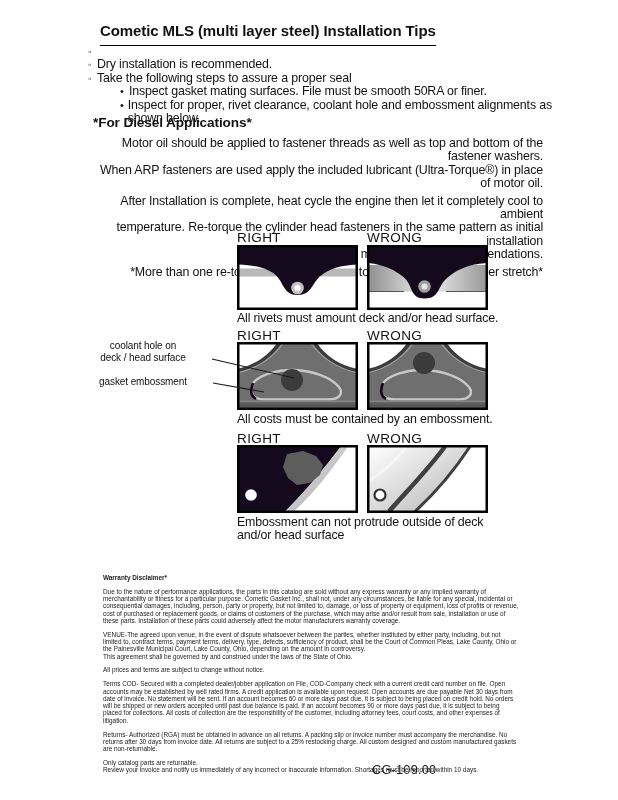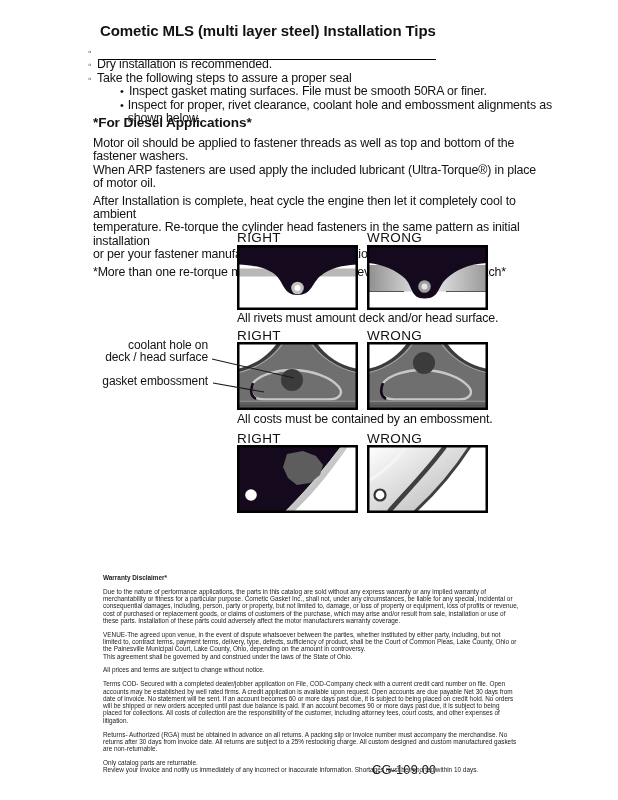--- a/index.html
+++ b/index.html
@@ -3,37 +3,37 @@
 <meta charset="utf-8">
 <style>
   html,body{margin:0;padding:0;background:#ffffff;}
   .sheet{
     position:relative;width:618px;height:800px;background:#fff;overflow:hidden;
     font-family:"Liberation Sans", sans-serif;color:#121212;
   }
   .pre{white-space:pre-line;}
   
   .title{position:absolute;left:100px;top:22px;font-size:15px;font-weight:bold;}
-  .title .u{display:inline-block;border-bottom:1.6px solid #000;padding-bottom:20px;letter-spacing:-0.1px;}
+  .title .u{display:inline-block;border-bottom:1.6px solid #000;padding-bottom:6px;letter-spacing:-0.1px;}
   
   .bullets{position:absolute;left:88px;top:45px;font-size:12.4px;line-height:13.4px;letter-spacing:-0.15px;width:470px;}
   .b,.sb{display:flex;}
   .b .mk{width:9px;font-size:10px;line-height:13.4px;}
   .sb{margin-left:32px;}
   .sb .mk{width:9px;font-size:11px;line-height:13.4px;}
   
   .diesel{position:absolute;left:93px;top:116px;width:450px;font-size:12.4px;line-height:13.2px;letter-spacing:-0.15px;}
   .diesel h2{font-size:13.6px;font-weight:bold;margin:0 0 8px 0;letter-spacing:-0.1px;}
-  .diesel p{margin:0 0 5px 0;}
+  .diesel p{margin:0 0 5px 0;text-align:right;}
   
   .fig-label{position:absolute;width:121px;text-align:left;font-size:13.5px;letter-spacing:0.4px;color:#111;}
   .box{position:absolute;width:121px;height:68px;}
   .box svg{display:block;}
   .caption{position:absolute;left:237px;font-size:12.4px;line-height:13px;letter-spacing:-0.15px;}
-  .callout{position:absolute;left:78px;width:130px;text-align:right;font-size:12px;line-height:11.6px;letter-spacing:-0.1px;}
+  .callout{position:absolute;left:78px;width:130px;text-align:center;font-size:10px;line-height:11.6px;letter-spacing:-0.1px;}
   .leader{position:absolute;left:208px;top:338px;}
   
   .legal{position:absolute;left:103px;top:574px;width:416px;font-size:6.4px;line-height:7.3px;color:#222;letter-spacing:0;}
   .legal .lh{font-weight:bold;margin:0 0 6.5px 0;}
   .legal p{margin:0 0 6.5px 0;}
   
   .footer{position:absolute;left:372px;top:762px;font-size:12.8px;letter-spacing:0.2px;color:#1a1a1a;}
 </style>
 </head>
 <body>
@@ -195,20 +195,22 @@
       <rect x="1.5" y="1.5" width="118" height="65" fill="#ffffff"></rect>
       <path d="M1.5,1.5 H103 C87,26 66,50 48,66.5 L1.5,66.5 Z" fill="url(#g3w)"></path>
       <path d="M40,1.5 C30,14 18,26 1.5,36" stroke="#f5f5f5" stroke-width="3" fill="none"></path>
       <path d="M78,1.5 C60,26 38,48 22,66.5" stroke="#3f3f3f" stroke-width="4.5" fill="none"></path>
       <path d="M103,1.5 C87,26 66,50 48,66.5" stroke="#3f3f3f" stroke-width="3" fill="none"></path>
       <circle cx="13" cy="50" r="5.5" fill="#ffffff" stroke="#333" stroke-width="2.2"></circle>
       <rect x="1.25" y="1.25" width="118.5" height="65.5" fill="none" stroke="#000" stroke-width="2.5"></rect>
     </svg>
   </div>
 
+  <div class="caption pre" style="top:516px">Embossment can not protrude outside of deck
+and/or head surface</div>
 
   <div class="legal">
     <div class="lh">Warranty Disclaimer*</div>
     <p class="pre">Due to the nature of performance applications, the parts in this catalog are sold without any express warranty or any implied warranty of merchantability or fitness for a particular purpose.  Cometic Gasket Inc., shall not, under any circumstances, be liable for any special, incidental or consequential damages, including, person, party or property, but not limited to, damage, or loss of property or equipment, loss of profits or revenue, cost of purchased or replacement goods, or claims of customers of the purchase, which may arise and/or result from sale, installation or use of these parts.  Installation of these parts could adversely affect the motor manufacturers warranty coverage.</p>
     <p class="pre">VENUE-The agreed upon venue, in the event of dispute whatsoever between the parties, whether instituted by either party, including, but not limited to, contract terms, payment terms, delivery, type, defects, sufficiency of product, shall be the Court of Common Pleas, Lake County, Ohio or the Painesville Municipal Court, Lake County, Ohio, depending on the amount in controversy.
 This agreement shall be governed by and construed under the laws of the State of Ohio.</p>
     <p class="pre">All prices and terms are subject to change without notice.</p>
     <p class="pre">Terms COD- Secured with a completed dealer/jobber application on File, COD-Company check with a current credit card number on file.  Open accounts may be established by well rated firms.  A credit application is available upon request.  Open accounts are due payable Net 30 days from date of invoice.  No statement will be sent.  If an account becomes 60 or more days past due, it is subject to being placed on credit hold.  No orders will be shipped or new orders accepted until past due balance is paid.  If an account becomes 90 or more days past due, it is subject to being placed for collections.  All costs of collection are the responsibility of the customer, including attorney fees, court costs, and other expenses of litigation.</p>
     <p class="pre">Returns- Authorized (RGA) must be obtained in advance on all returns.  A packing slip or invoice number must accompany the merchandise.  No returns after 30 days from invoice date.  All returns are subject to a 25% restocking charge.  All custom designed and custom manufactured gaskets are non-returnable.</p>
     <p class="pre">Only catalog parts are returnable.

